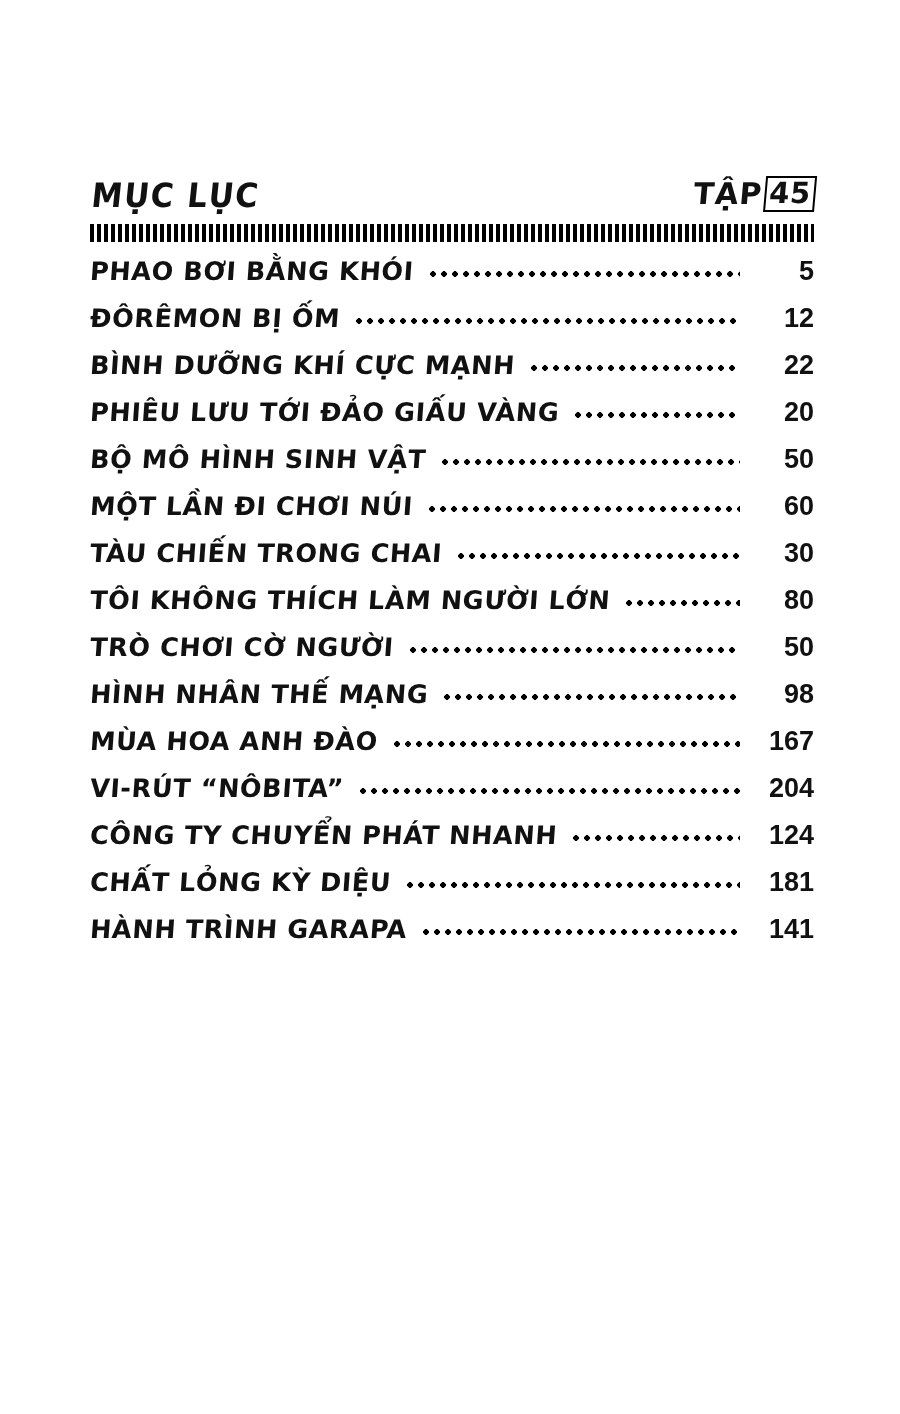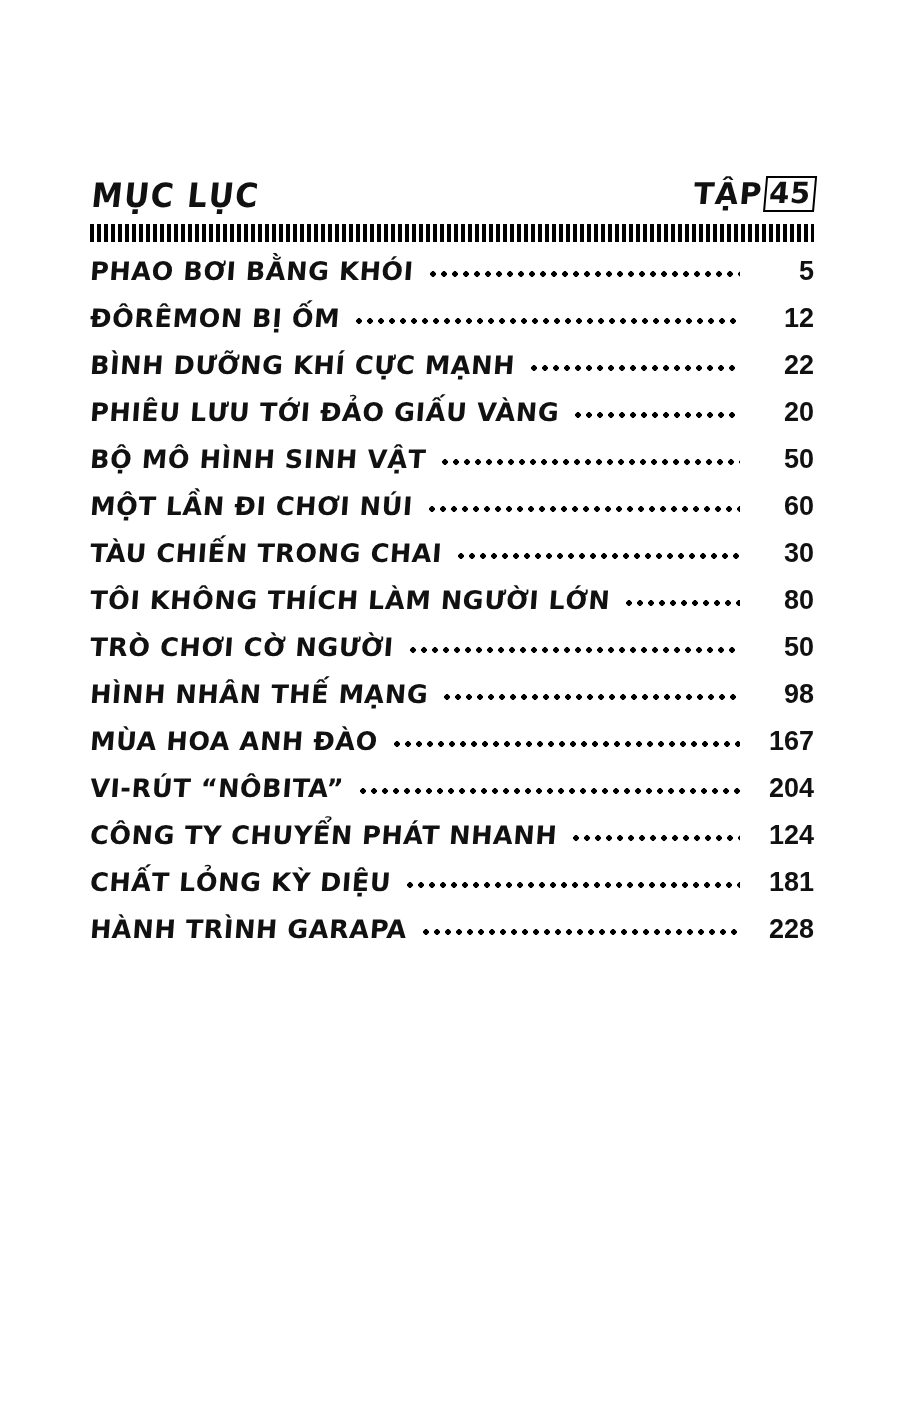--- a/index.html
+++ b/index.html
@@ -237,18 +237,18 @@
           <span class="toc-page">124</span>
         </div>
         <div class="toc-row">
           <span class="toc-title">CHẤT LỎNG KỲ DIỆU</span>
           <span class="toc-leader"></span>
           <span class="toc-page">181</span>
         </div>
         <div class="toc-row">
           <span class="toc-title">HÀNH TRÌNH GARAPA</span>
           <span class="toc-leader"></span>
-          <span class="toc-page">228</span>
+          <span class="toc-page">141</span>
         </div>
       </div>
 
   </div>
 </div>
 
 </body></html>

